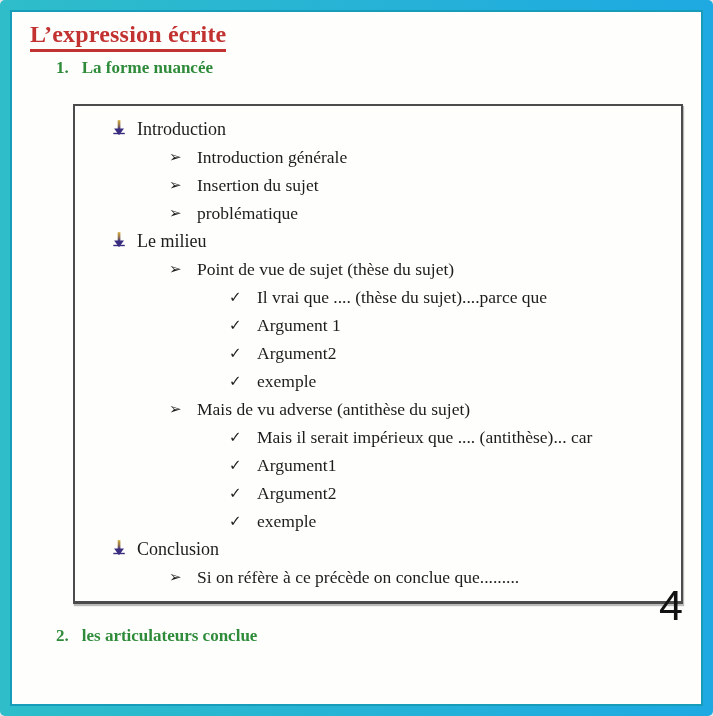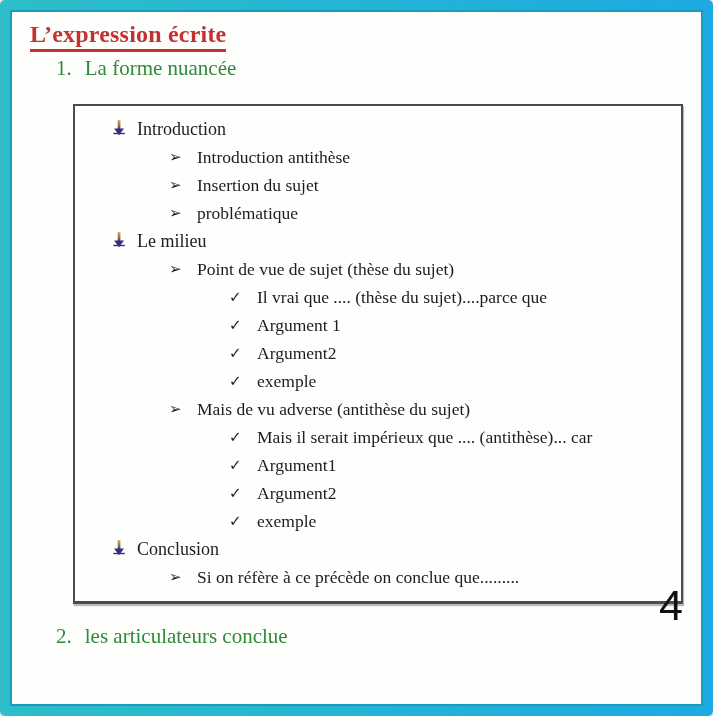--- a/index.html
+++ b/index.html
@@ -26,21 +26,21 @@
   }
   .doc-title{
     position:absolute;left:18px;top:8px;
     font-size:24px;font-weight:bold;color:var(--title-red);
     border-bottom:3px solid var(--title-red);
     padding-bottom:1px;letter-spacing:.2px;
     display:inline-block;line-height:28px;
   }
   .sec-heading{
     position:absolute;
-    font-size:21px;font-weight:normal;color:var(--heading-green);
+    font-size:17px;font-weight:bold;color:var(--heading-green);
     line-height:24px;white-space:nowrap;
   }
   .sec-heading .sec-num{margin-right:13px;}
   .sec-1{left:44px;top:44px;}
   .sec-2{left:44px;top:612px;}
   .outline-box{
     position:absolute;left:61px;top:92px;width:610px;height:500px;
     border:2px solid var(--box-border-gray);
     border-bottom-width:3px;
     box-shadow:1px 2px 1px rgba(60,60,60,.35);
@@ -89,21 +89,21 @@
       </linearGradient>
     </defs>
     <rect x="6.7" y="1.2" width="2.7" height="9" fill="url(#shaftGrad)"></rect>
     <rect x="2.3" y="13.8" width="11.5" height="1.4" fill="#3a2d80"></rect>
     <polygon points="3.1,9.6 13,9.6 8,16.2" fill="#3a2d80"></polygon>
   </svg></span>
             <span class="txt">Introduction</span>
           </div>
           <div class="row lvl2">
             <span class="bullet">➢</span>
-            <span class="txt">Introduction antithèse</span>
+            <span class="txt">Introduction générale</span>
           </div>
           <div class="row lvl2">
             <span class="bullet">➢</span>
             <span class="txt">Insertion du sujet</span>
           </div>
           <div class="row lvl2">
             <span class="bullet">➢</span>
             <span class="txt">problématique</span>
           </div>
           <div class="row lvl1">

